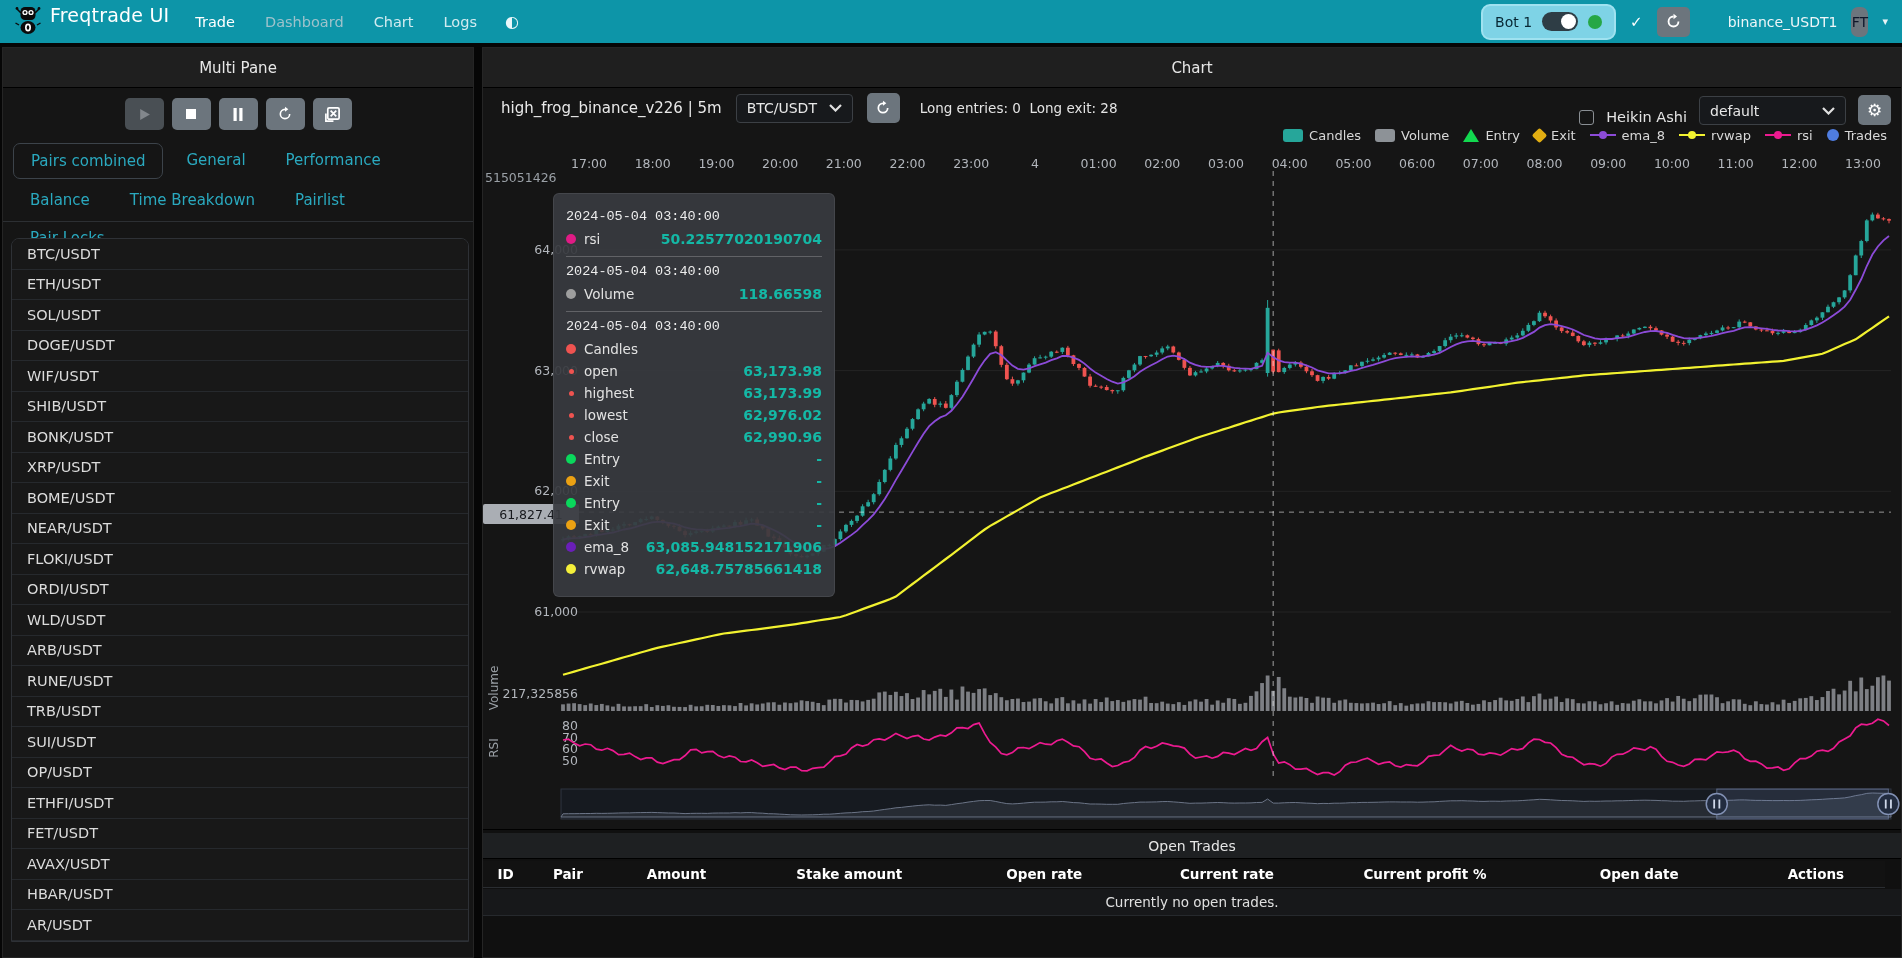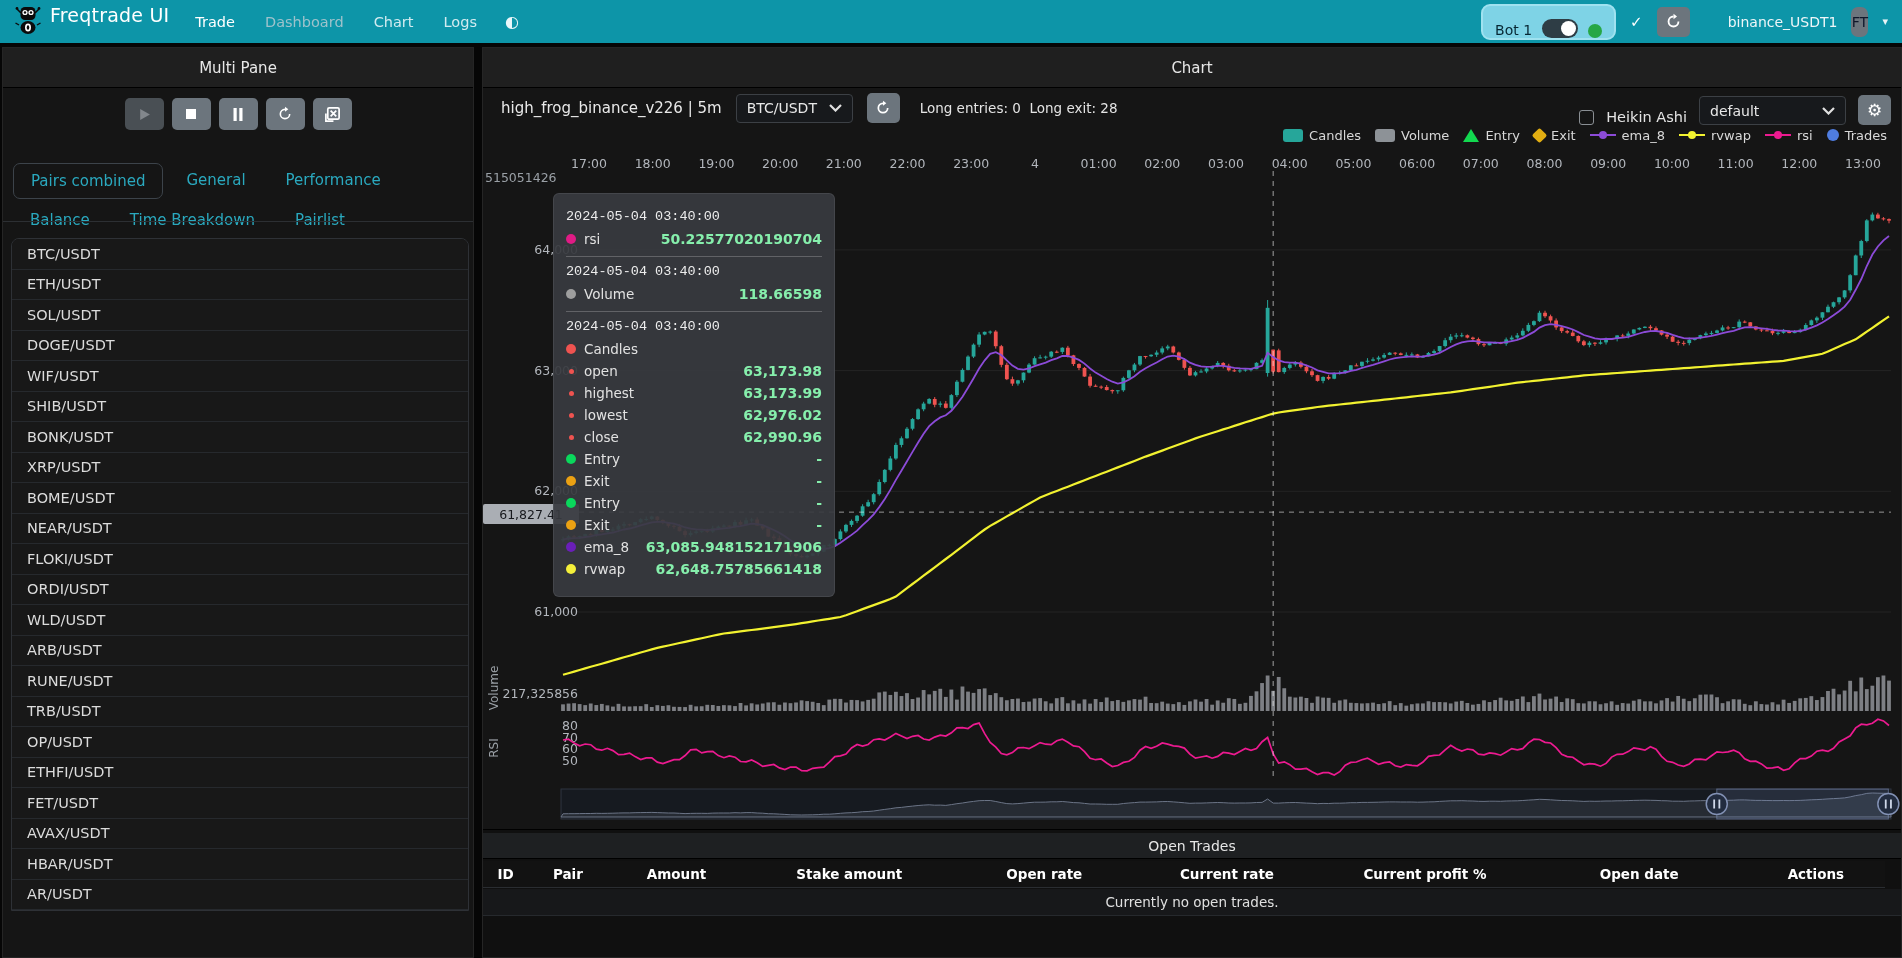--- a/index.html
+++ b/index.html
@@ -11,21 +11,21 @@
   .brand { display:flex; align-items:flex-start; gap:8px; }
   .brand-title { color:#fff; font-size:19px; font-weight:500; letter-spacing:.2px; }
   .main-nav { display:flex; align-items:center; margin-left:26px; gap:30px; }
   .nav-link { font-size:14.5px; cursor:pointer; }
   .nav-link.active { color:#ffffff; }
   .nav-link.normal { color:#d2ebf0; }
   .nav-link.muted  { color:#9dc2cb; }
   .theme-ico { color:#eaf7fa; font-size:16px; margin-left:28px; cursor:pointer; }
   .nav-right { margin-left:auto; display:flex; align-items:center; gap:14px; }
   .bot-pill { background:#7ed3e6; border:2px solid #9fe2f0; border-radius:9px; height:36px;
-              display:flex; align-items:flex-end; gap:10px; padding:0 12px; cursor:pointer; }
+              display:flex; align-items:center; gap:10px; padding:0 12px; cursor:pointer; }
   .bot-label { color:#072733; font-size:14px; }
   .toggle { width:36px; height:19px; border-radius:10px; background:#2e3d45; position:relative; display:inline-block; }
   .toggle .knob { position:absolute; right:2px; top:2px; width:15px; height:15px; border-radius:50%; background:#fff; }
   .online-dot { width:14px; height:14px; border-radius:50%; background:#26a746; display:inline-block; }
   .nav-check { color:#fff; font-size:15px; }
   .gbtn { background:#6c757d; border:none; border-radius:5px; width:33px; height:30px;
           display:flex; align-items:center; justify-content:center; cursor:pointer; }
   .login { color:#eef6f8; font-size:14px;margin-left:24px; }
   .avatar { background:#6c757d; color:#0f172a; border-radius:7px; width:17px; height:30px;
             display:flex; align-items:center; justify-content:center; font-size:14px; cursor:pointer; }
@@ -37,21 +37,21 @@
   .chart-panel { left:482px; width:1420px; }
   .panel-band { position:absolute; left:0; right:0; top:0; height:40px; background:#1f1f1f;
                 border-bottom:1px solid #000; display:flex; align-items:center; justify-content:center;
                 color:#e8e8e8; font-size:15px; }
   
   .controls { position:absolute; top:50px; left:0; right:0; display:flex; justify-content:center; gap:8px; }
   .cbtn { width:39px; height:32px; border:none; border-radius:5px; background:#6c757d; color:#fff;
           display:flex; align-items:center; justify-content:center; cursor:pointer; }
   .cbtn.disabled { background:#494f54; color:#767d83; }
   .tabs { position:absolute; top:95px; left:10px; right:6px; display:flex; flex-wrap:wrap;
-          column-gap:6px; row-gap:4px;margin-top:20px; }
+          column-gap:6px; row-gap:4px; }
   .tab { color:#2aa9bf; font-size:15px; padding:8px 17px; cursor:pointer; white-space:nowrap; }
   .tab.active { border:1px solid #3c434a; border-radius:7px; }
   .tabs-divider { position:absolute; top:173px; left:0; right:0; height:1px; background:#2c2f33; }
   .pair-list { position:absolute; top:190px; left:8px; right:4px; border:1px solid #2e3136;
                border-radius:8px 8px 0 0; overflow:hidden; }
   .pair-row { height:30.5px; display:flex; align-items:center; padding-left:15px;
               color:#dcdcdc; font-size:14.5px; border-bottom:1px solid #26292d;
               background:#181818; cursor:pointer; }
   
   .chart-toolbar { position:absolute; top:43px; left:0; right:0; height:34px;
@@ -78,21 +78,21 @@
   #chart-svg { position:absolute; left:0; top:0; }
   .tooltip { position:absolute; left:70px; top:145px; width:282px; background:rgba(56,58,63,0.93);
              border:1px solid rgba(255,255,255,0.08); border-radius:6px; padding:8px 12px 10px 12px; z-index:5; }
   .tt-section { padding:4px 0 6px 0; }
   .tt-section + .tt-section { border-top:1px solid rgba(255,255,255,0.22); }
   .tt-time { color:#ededed; font-size:13.5px; line-height:22px;font-family:Liberation Mono, monospace; }
   .tt-row { display:flex; align-items:center; line-height:22px; }
   .tt-dot { width:10px; height:10px; border-radius:50%; margin-right:8px; flex:0 0 auto; }
   .tt-dot.small { width:5px; height:5px; margin-left:3px; margin-right:10px; }
   .tt-label { color:#e2e2e2; font-size:13.5px; }
-  .tt-value { margin-left:auto; color:#86efac; font-size:14px; font-weight:bold; }
+  .tt-value { margin-left:auto; color:#14b8a6; font-size:14px; font-weight:bold; }
   .cross-label { position:absolute; left:0; top:456px; width:96px; height:20px; background:#aaaeb4;
                  color:#17191d; font-size:12.5px; display:flex; align-items:center; justify-content:center;
                  border-radius:2px; z-index:4; }
   
   .ot-panel { position:absolute; left:0; right:0; top:781px; bottom:0; background:#101010; border-top:1px solid #000; }
   .ot-band { position:absolute; left:0; right:0; top:3px; height:26px; background:#1e2022;
              display:flex; align-items:center; justify-content:center; color:#e6e6e6; font-size:14px;
              border-bottom:1px solid #000; }
   .ot-cols { position:absolute; left:0; right:16px; top:31px; height:27px; background:#121212;
              display:flex; align-items:center; border-bottom:1px solid #2a2d31; }
@@ -209,20 +209,21 @@
       <div class="pair-row">BONK/USDT</div>
       <div class="pair-row">XRP/USDT</div>
       <div class="pair-row">BOME/USDT</div>
       <div class="pair-row">NEAR/USDT</div>
       <div class="pair-row">FLOKI/USDT</div>
       <div class="pair-row">ORDI/USDT</div>
       <div class="pair-row">WLD/USDT</div>
       <div class="pair-row">ARB/USDT</div>
       <div class="pair-row">RUNE/USDT</div>
       <div class="pair-row">TRB/USDT</div>
+      <div class="pair-row">SUI/USDT</div>
       <div class="pair-row">OP/USDT</div>
       <div class="pair-row">ETHFI/USDT</div>
       <div class="pair-row">FET/USDT</div>
       <div class="pair-row">AVAX/USDT</div>
       <div class="pair-row">HBAR/USDT</div>
       <div class="pair-row">AR/USDT</div>
     </div>
 </aside>
 
 <div class="splitter"></div>

